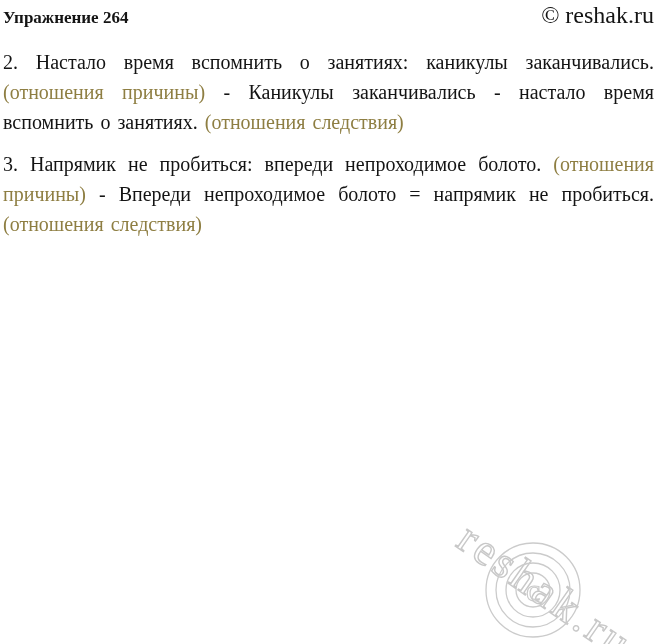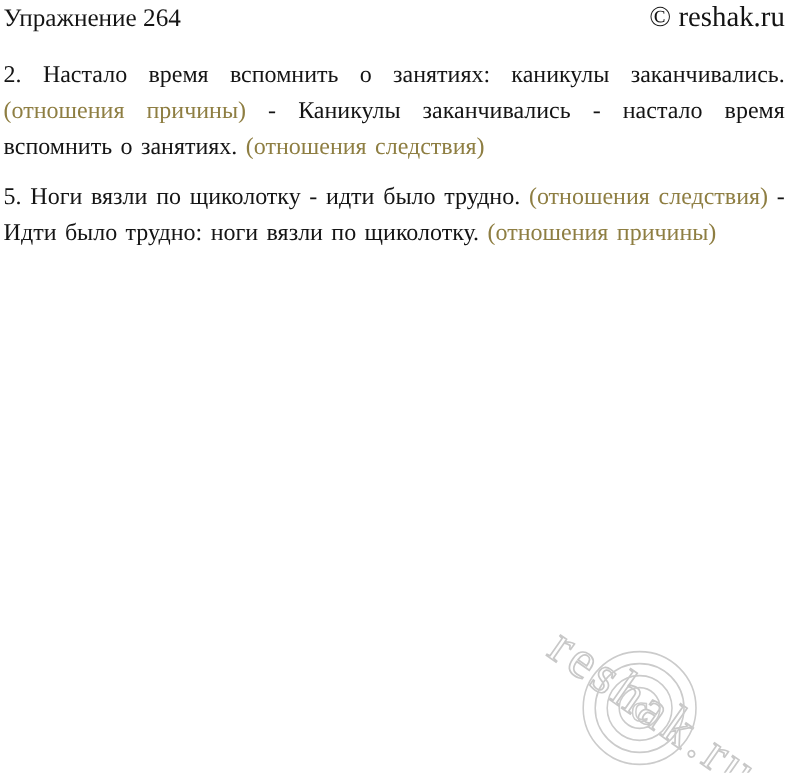--- a/index.html
+++ b/index.html
@@ -21,22 +21,22 @@
     padding: 2px 3px 0 3px;
     background: #ffffff;
   }
   .header {
     display: flex;
     justify-content: space-between;
     align-items: baseline;
     margin-bottom: 18px;
   }
   .title {
-    font-size: 21px;
-    font-weight: normal;
+    font-size: 17px;
+    font-weight: bold;
     color: var(--body-color, #141414);
   }
   .copyright {
     font-size: 24px;
     font-weight: normal;
     color: var(--body-color, #141414);
   }
   .content p.para {
     margin: 0 0 12px 0;
     font-size: 20px;
@@ -75,21 +75,21 @@
 
 <div class="page">
 
   <div class="header">
     <div class="title">Упражнение 264</div>
     <div class="copyright">© reshak.ru</div>
   </div>
 
   <div class="content">
       <p class="para"><span class="seg">2. Настало время вспомнить о занятиях: каникулы заканчивались. </span><span class="annotation">(отношения причины)</span><span class="seg"> - Каникулы заканчивались - настало время вспомнить о занятиях. </span><span class="annotation">(отношения следствия)</span></p>
-      <p class="para"><span class="seg">5. Ноги вязли по щиколотку - идти было трудно. </span><span class="annotation">(отношения следствия)</span><span class="seg"> - Идти было трудно: ноги вязли по щиколотку. </span><span class="annotation">(отношения причины)</span></p>
+      <p class="para"><span class="seg">3. Напрямик не пробиться: впереди непроходимое болото. </span><span class="annotation">(отношения причины)</span><span class="seg"> - Впереди непроходимое болото = напрямик не пробиться. </span><span class="annotation">(отношения следствия)</span></p>
     </div>
 
   <div class="watermark-text">reshak.ru</div>
 
   <svg class="watermark-stamp" width="100" height="104" viewBox="0 0 100 104">
     <circle cx="50" cy="50" r="47" fill="none" stroke="#cbcbcb" stroke-width="1.3"></circle>
     <circle cx="50" cy="50" r="37" fill="none" stroke="#cbcbcb" stroke-width="1.3"></circle>
     <circle cx="50" cy="50" r="27" fill="none" stroke="#cbcbcb" stroke-width="1.3"></circle>
     <circle cx="50" cy="50" r="17" fill="none" stroke="#cbcbcb" stroke-width="1.3"></circle>
     <text x="50" y="61" text-anchor="middle" font-family="Liberation Serif, serif" font-size="32" fill="none" stroke="#cbcbcb" stroke-width="1.2">c</text>

